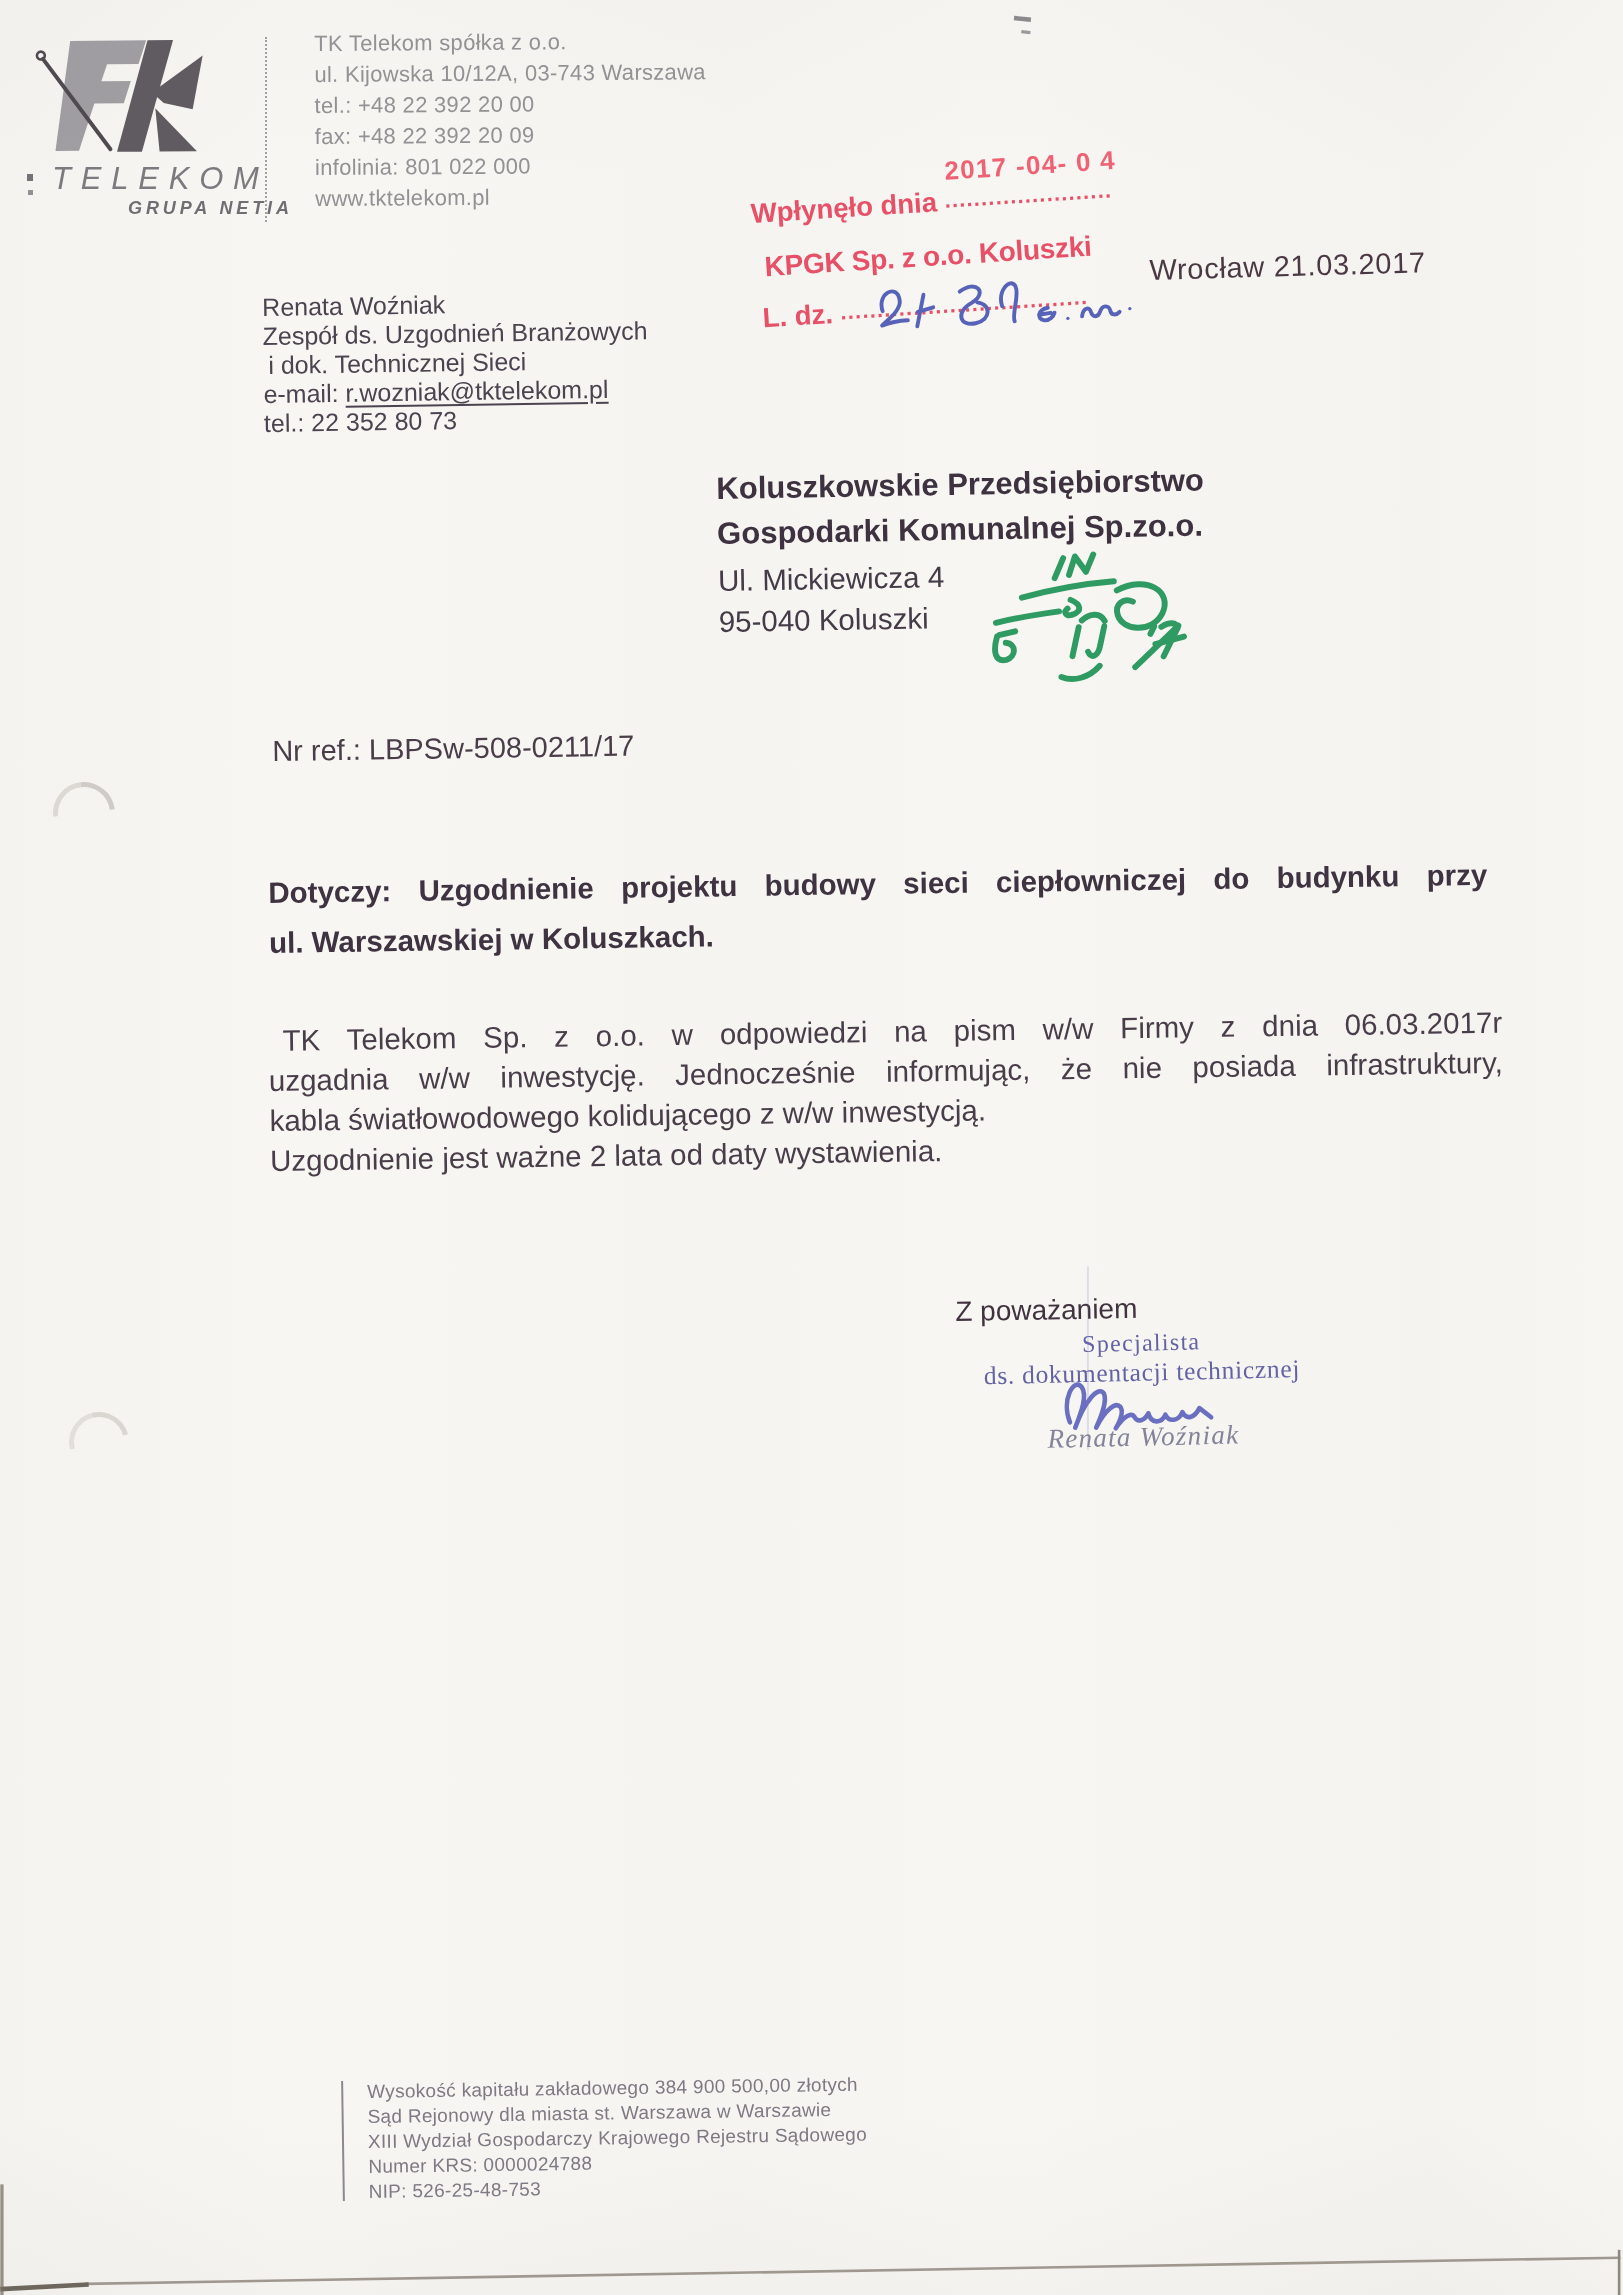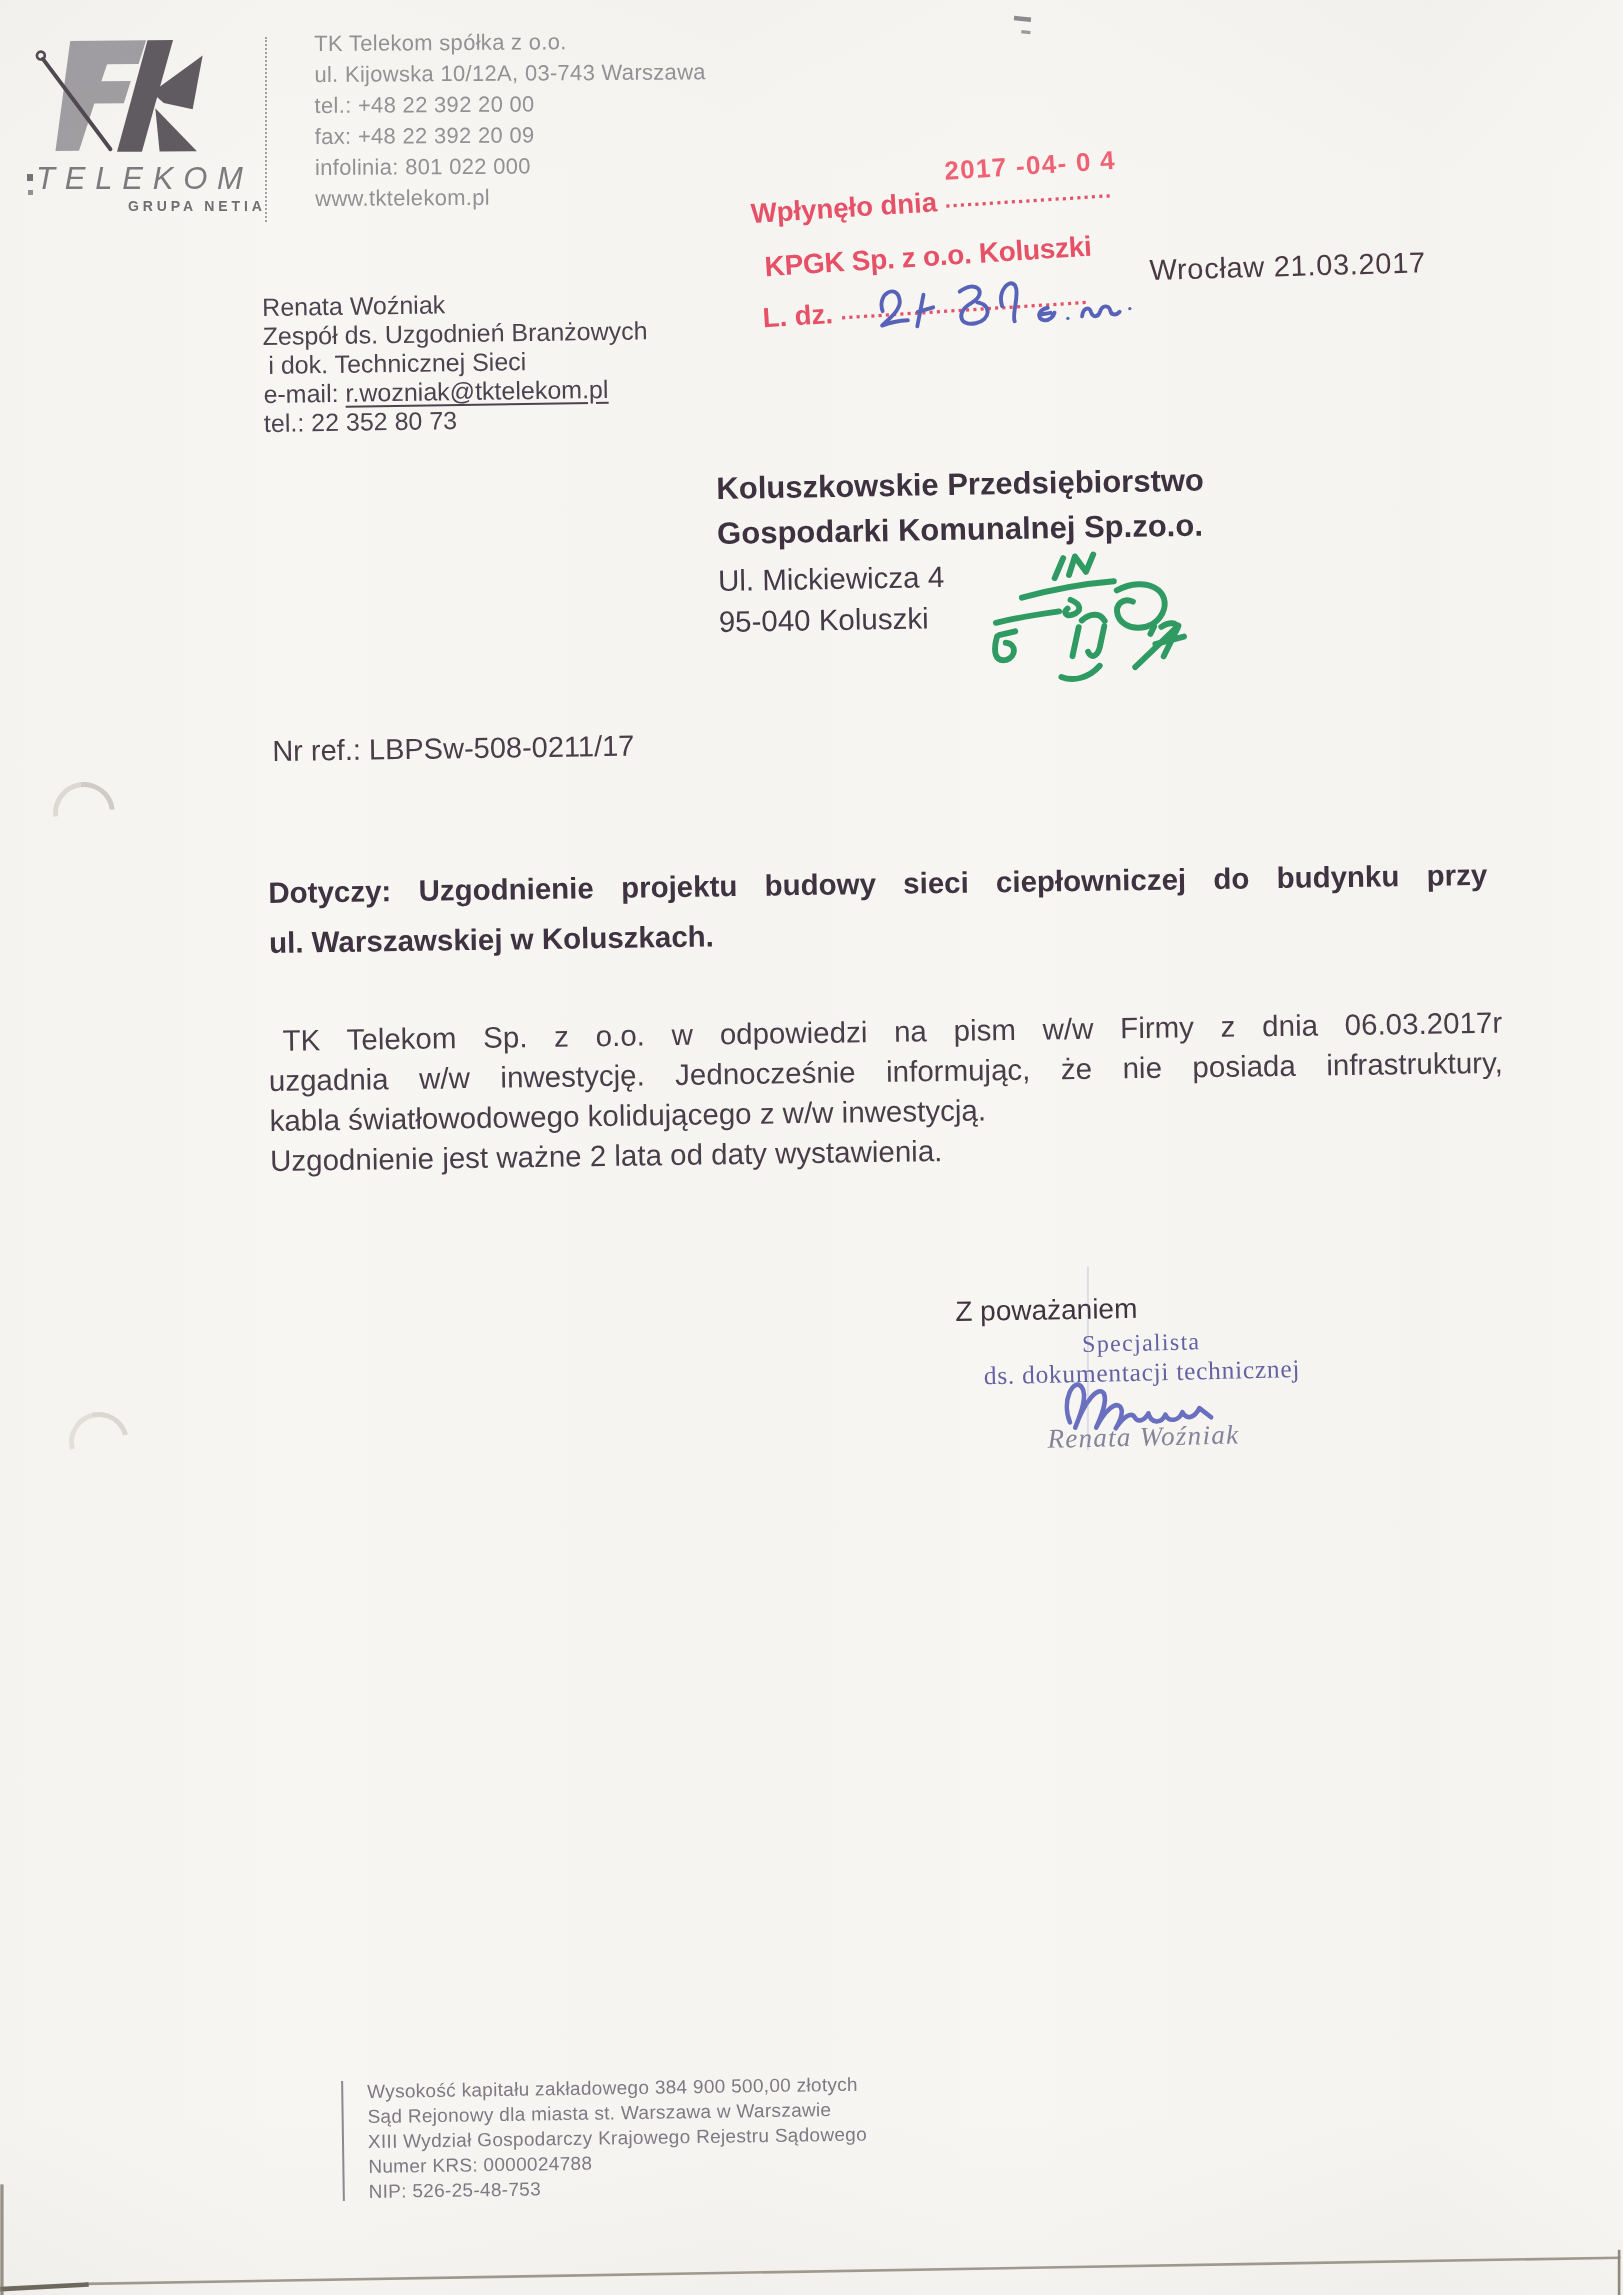--- a/index.html
+++ b/index.html
@@ -11,21 +11,21 @@
       linear-gradient(180deg, rgba(120,115,110,0.02) 0%, rgba(0,0,0,0) 8%, rgba(0,0,0,0) 92%, rgba(120,115,110,0.03) 100%);
     font-family:"Liberation Sans", sans-serif;
     color:#4a3d4a;
   }
   .abs{position:absolute;}
   .rot-body{transform:rotate(-0.85deg); transform-origin:left top;}
   .rot-stamp{transform:rotate(-3.6deg); transform-origin:left top;}
 
   
   .brand-word{font-style:italic; font-size:31px; letter-spacing:9.8px; color:#7b7a7e; font-weight:500;}
-  .brand-sub{font-weight:bold; font-size:14px; letter-spacing:3.9px; color:#6f6e72;}
+  .brand-sub{font-style:italic; font-weight:bold; font-size:18px; letter-spacing:3.9px; color:#6f6e72;}
   .lh-sep{border-left:2.6px dotted #a0a0a3; height:185px; width:0;}
   .lh-lines{font-size:22px; line-height:31px; color:#929295; letter-spacing:0.3px; transform:rotate(-0.4deg); transform-origin:left top;}
 
   
   .stamp-red{color:#e75168; font-weight:bold;}
   .stamp-date{font-size:26px; letter-spacing:1.3px; color:#ee6274; white-space:nowrap;}
   .stamp-row{font-size:27.5px; white-space:nowrap;}
   .stamp-dots{font-size:21.6px; letter-spacing:1.3px; position:relative; top:-2.6px;}
   .stamp-kpgk{font-size:28px; letter-spacing:-0.3px; white-space:nowrap;}
 
@@ -69,21 +69,21 @@
 <div class="page">
 
   <svg class="abs" style="left:29.5px; top:29.5px; transform:rotate(-0.5deg);" width="177" height="131" viewBox="0 0 270 200">
     <path fill="#98969a" d="M62,16 L178,16 L166,52 L118,52 L109,78 L154,78 L143,112 L98,112 L74,184 L38,184 Z" opacity="0.92"></path>
     <path fill="#605b61" d="M180,16 L219,16 L170,186 L132,186 Z"></path>
     <path fill="#605b61" d="M186,96 L264,40 L248,122 L204,112 Z"></path>
     <path fill="#605b61" d="M191,120 L254,186 L197,186 Z"></path>
     <circle cx="17" cy="38" r="6" fill="none" stroke="#4e4a50" stroke-width="4"></circle>
     <line x1="20" y1="43" x2="122" y2="182" stroke="#4e4a50" stroke-width="6" stroke-linecap="round"></line>
   </svg>
-  <div class="abs brand-word" style="left:36px; top:161px;">TELEKOM</div>
+  <div class="abs brand-word" style="left:52px; top:161px;">TELEKOM</div>
   <div class="abs brand-sub" style="left:128px; top:198px;">GRUPA NETIA</div>
   <div class="abs" style="left:27px; top:174px; width:5.9px; height:7.2px; background:#55525a; opacity:.8;"></div>
   <div class="abs" style="left:28px; top:190px; width:4.6px; height:5.2px; background:#6a676e; opacity:.7;"></div>
   <div class="abs lh-sep" style="left:265px; top:37px;"></div>
 
   <div class="abs lh-lines" style="left:314px; top:27.5px;">
     <div>TK Telekom spółka z o.o.</div>
     <div>ul. Kijowska 10/12A, 03-743 Warszawa</div>
     <div>tel.: +48 22 392 20 00</div>
     <div>fax: +48 22 392 20 09</div>

